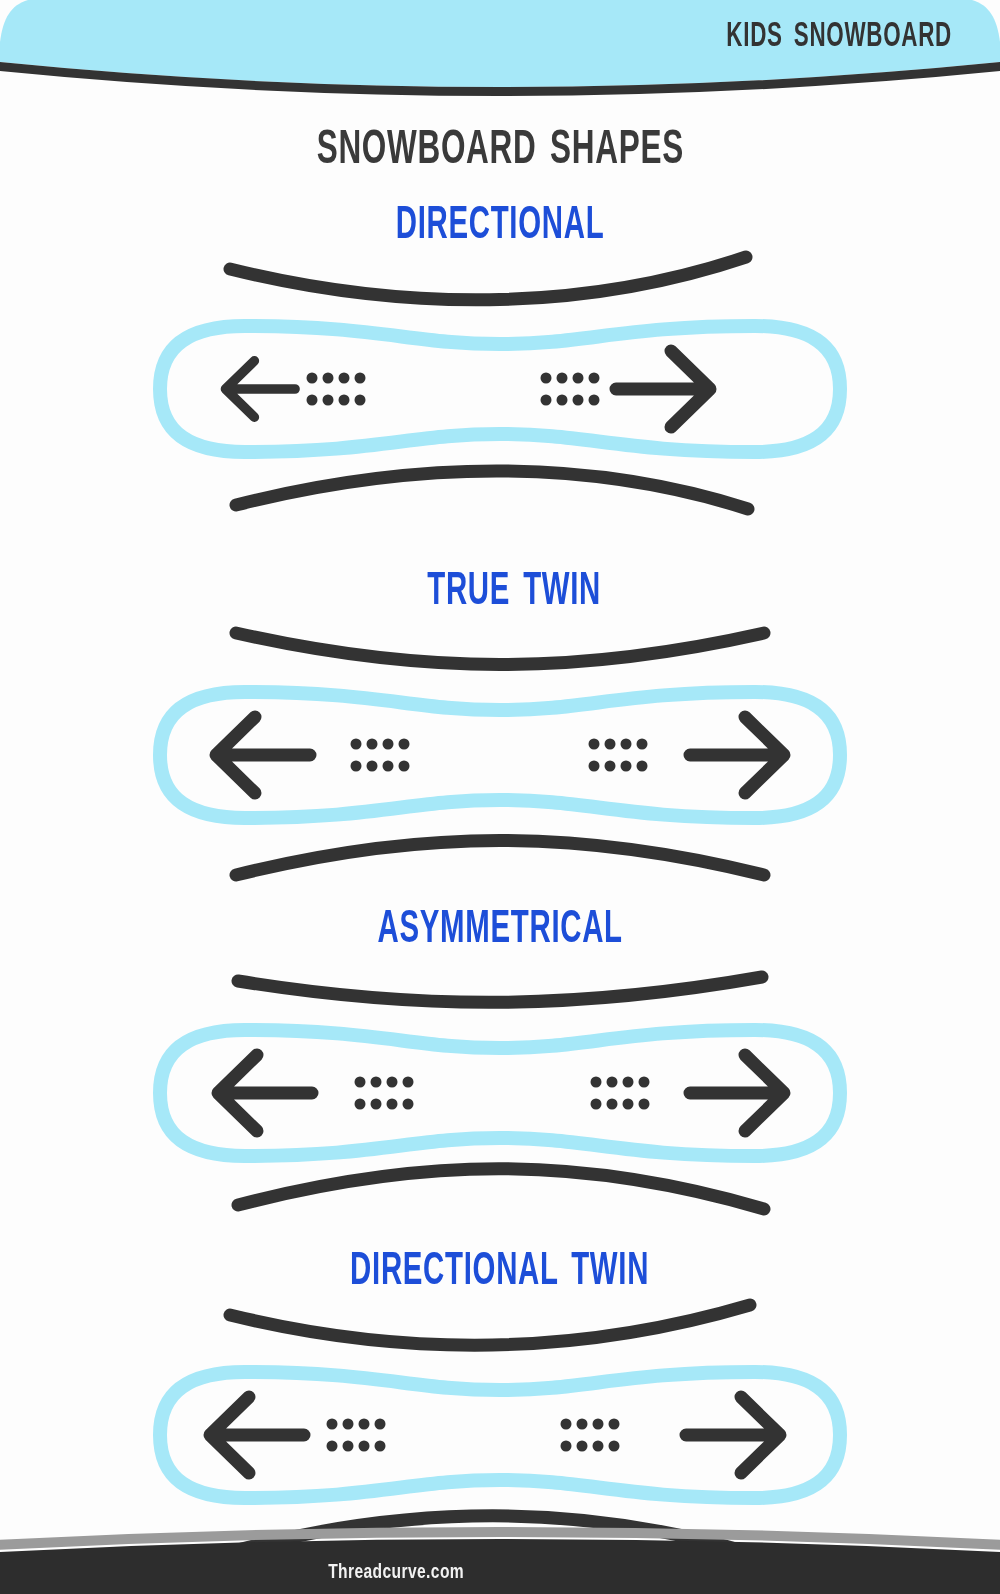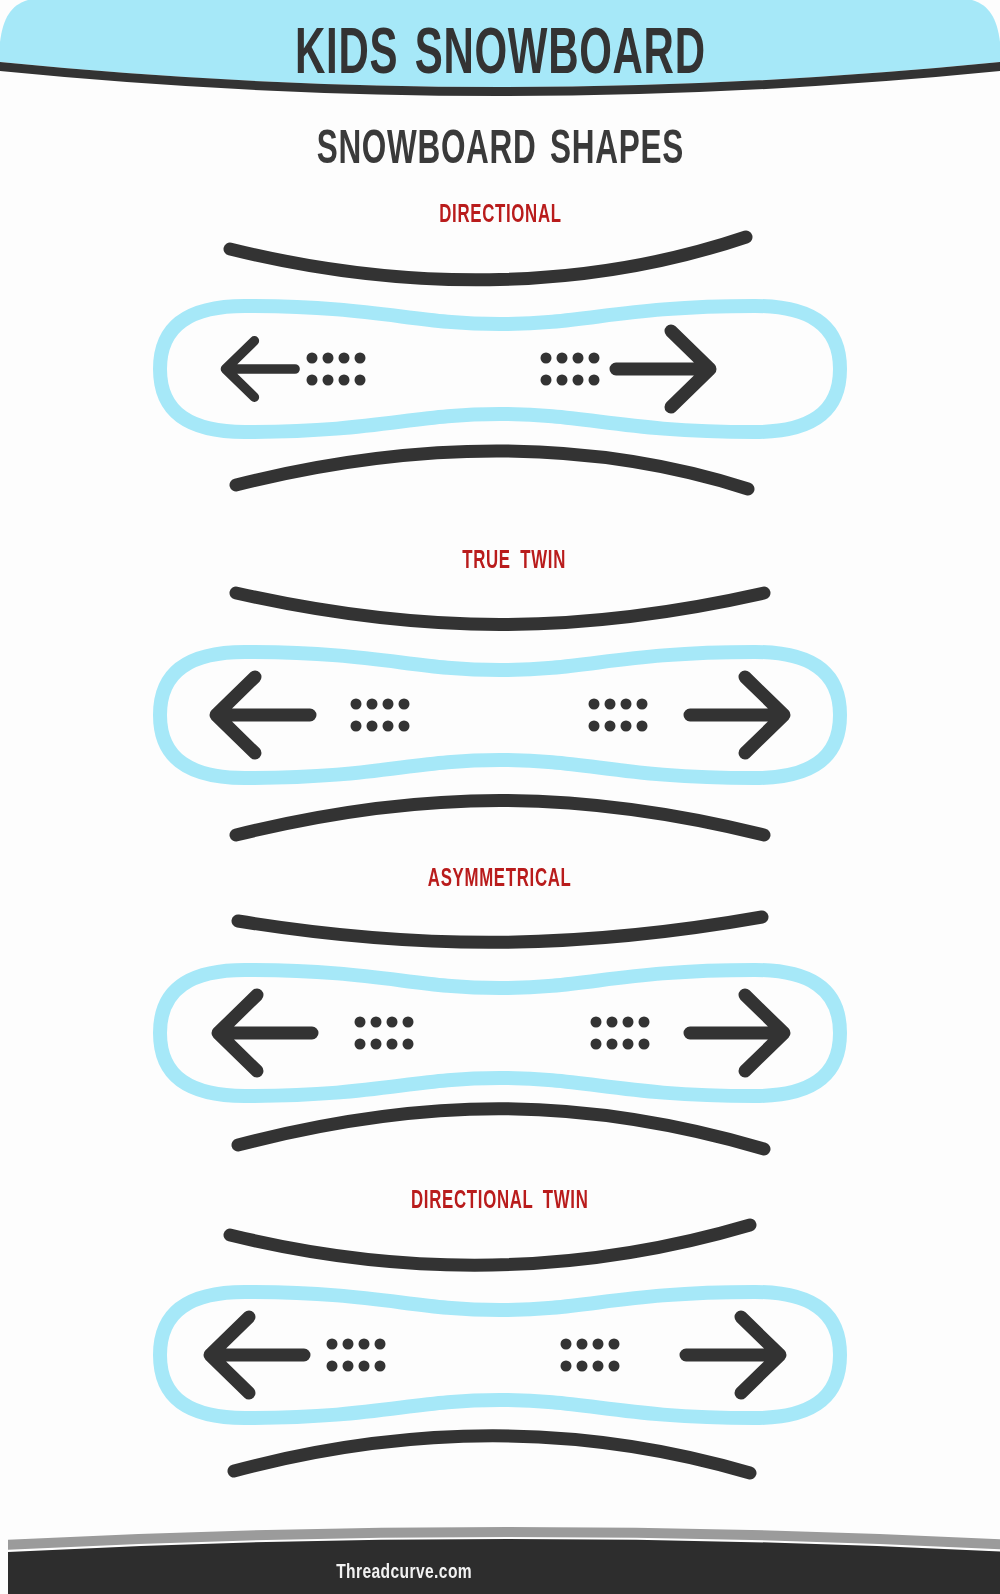--- a/index.html
+++ b/index.html
@@ -19,38 +19,38 @@
     letter-spacing:1px;
     word-spacing:6px;
     white-space:nowrap;
     font-weight:700;
   }
   
   .header { position:absolute; top:0; left:0; width:1000px; height:110px; }
   .header svg { display:block; width:1000px; height:100px; }
   .header-title {
     position:absolute; top:16px; left:0; width:100%;
-    text-align:center; font-size:60px; color:#333333;
+    text-align:right; font-size:32px; color:#333333;
   }
   
   .main { position:absolute; top:100px; left:0; width:100%; }
   .page-title { text-align:center; font-size:45px; margin-top:21px; color:#3a3a3a; }
-  .section-title { text-align:center; font-size:24px; color:#b91c1c; }
+  .section-title { text-align:center; font-size:42px; color:#1d4ed8; }
   .board-section .board-svg { display:block; margin:2px auto 0; width:700px; height:270px; overflow:visible; }
   .s1 .section-title { margin-top:26px; }
   .s2 .section-title { margin-top:46px;padding-left:28px; }
   .s3 .section-title { margin-top:22px; }
   .s4 .section-title { margin-top:18px; }
   
   .curve  { fill:none; stroke:#333333; stroke-width:13; stroke-linecap:round; }
   .board  { fill:#fdfdfd; stroke:#a6e8f8; stroke-width:14; stroke-linejoin:round; }
   .arrow  { fill:none; stroke:#333333; stroke-width:13; stroke-linecap:round; stroke-linejoin:round; }
   .dots   { fill:#333333; stroke:none; }
   
-  .footer { position:absolute; bottom:0; left:8px; width:792px; height:75px; }
+  .footer { position:absolute; bottom:0; left:0; width:792px; height:75px; }
   .footer svg { display:block; width:1000px; height:75px; }
   .footer-text {
     position:absolute; bottom:11px; left:0; width:100%;
     text-align:center; font-size:20px; color:#f2f2f2;
   }
   .footer-text .cond { letter-spacing:0.5px; transform:scaleX(0.78); }
   .defs-holder { position:absolute; width:0; height:0; overflow:hidden; }
 </style>
 </head>
 <body>

